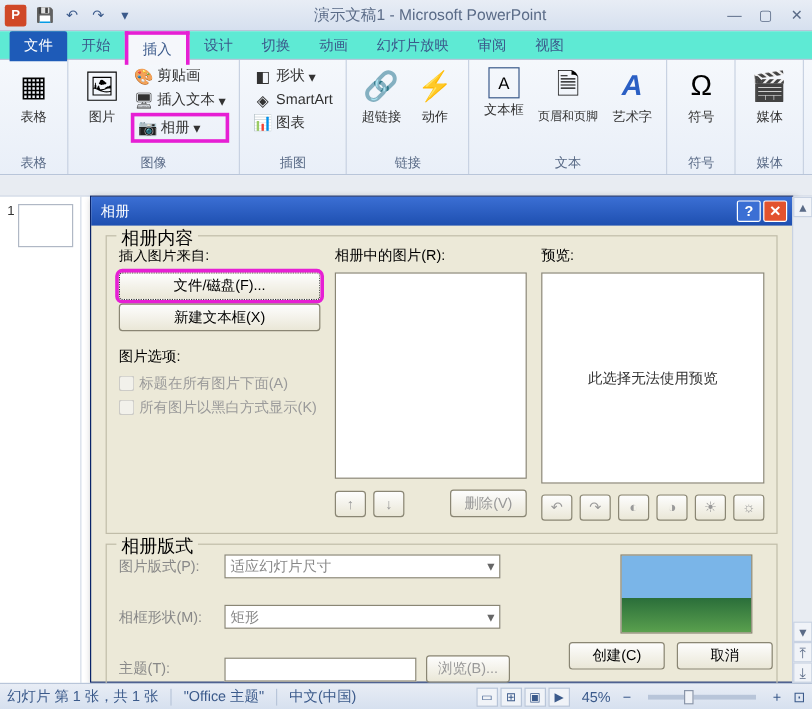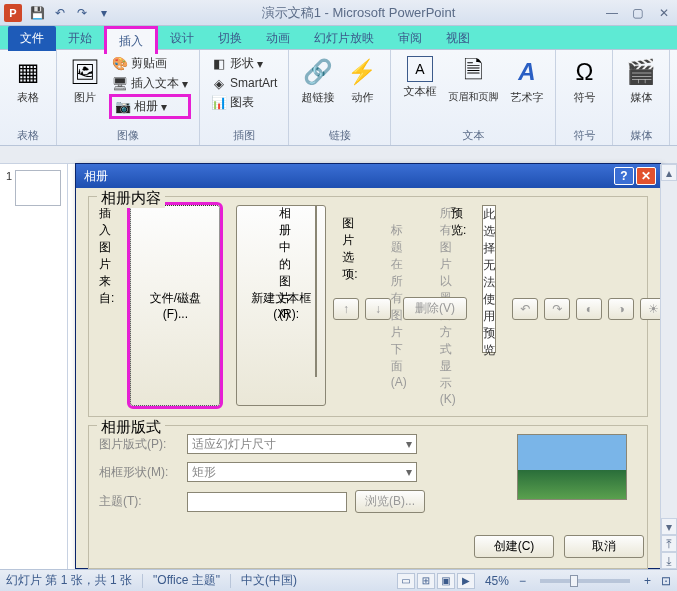--- a/index.html
+++ b/index.html
@@ -46,34 +46,34 @@
 .dialog{position:absolute;left:75px;top:163px;width:586px;height:406px;background:#ece9d8;border:1px solid #0a246a;box-shadow:2px 2px 6px rgba(0,0,0,.3)}
 .dlg-title{height:24px;background:linear-gradient(#3b6fd4,#1e4fb0);display:flex;align-items:center;padding:0 4px;color:#fff;font-size:12px}
 .dlg-title .t{flex:1;padding-left:4px}
 .dlg-tbtn{width:20px;height:18px;margin-left:2px;display:flex;align-items:center;justify-content:center;border:1px solid #fff;border-radius:2px;font-weight:bold}
 .dlg-tbtn.help{background:#3b6fd4;color:#fff}
 .dlg-tbtn.close{background:#e2522e;color:#fff}
 .dlg-body{padding:8px 12px 10px;height:calc(100% - 24px);position:relative}
 .fieldset{border:1px solid #c0bca8;padding:8px 10px 10px;margin-bottom:8px;position:relative}
 .fieldset>.legend{position:absolute;top:-8px;left:8px;background:#ece9d8;padding:0 4px;font-size:15px}
 .content-row{display:flex;gap:12px}
-.col{display:flex;flex-direction:row;gap:16px}
+.col{display:flex;flex-direction:column;gap:3px}
 .col1{width:168px}
 .col2{width:160px}
 .col3{flex:1}
 .lbl{font-size:12px;margin-bottom:2px}
 .dlg-btn{background:linear-gradient(#fdfdfd,#eae7d7);border:1px solid #8a8674;border-radius:3px;padding:2px 8px;font-size:12px;min-width:90px;text-align:center}
 .dlg-btn.hl{outline:3px solid #e61fd4;outline-offset:0;border:1px dotted #333}
 .listbox{background:#fff;border:1px solid #8a8674;height:172px}
-.preview{background:#fff;border:1px solid #8a8674;height:148px;display:flex;justify-content:center;color:#333;font-size:12px}
+.preview{background:#fff;border:1px solid #8a8674;height:176px;display:flex;align-items:center;justify-content:center;color:#333;font-size:12px}
 .chk{display:flex;align-items:center;gap:4px;color:#9a9a9a;font-size:12px}
 .chk input{margin:0}
 .tool-row{display:flex;gap:6px;margin-top:6px;align-items:center}
 .icon-btn{width:26px;height:22px;background:linear-gradient(#fdfdfd,#eae7d7);border:1px solid #8a8674;border-radius:3px;display:flex;align-items:center;justify-content:center;font-size:12px;color:#999}
-.layout-row{display:flex;align-items:center;gap:8px;margin-bottom:8px}
+.layout-row{display:flex;align-items:center;gap:8px;margin-bottom:22px}
 .layout-row .ll{width:80px;color:#888}
 .combo{flex:1;max-width:230px;height:20px;background:#fff;border:1px solid #8a8674;display:flex;align-items:center;padding:0 4px;color:#888;justify-content:space-between}
 .combo .dd{color:#666}
 .thumb-prev{width:110px;height:66px;background:linear-gradient(#7ab5e8 0%,#7ab5e8 55%,#2a6e3a 55%,#5aa04e 100%);border:1px solid #8a8674;position:absolute;right:20px;top:8px}
 .dlg-footer{position:absolute;right:16px;bottom:10px;display:flex;gap:10px}
 .arrow-annot{position:absolute;left:215px;top:170px;pointer-events:none}
 </style>
 </head>
 <body>
 

